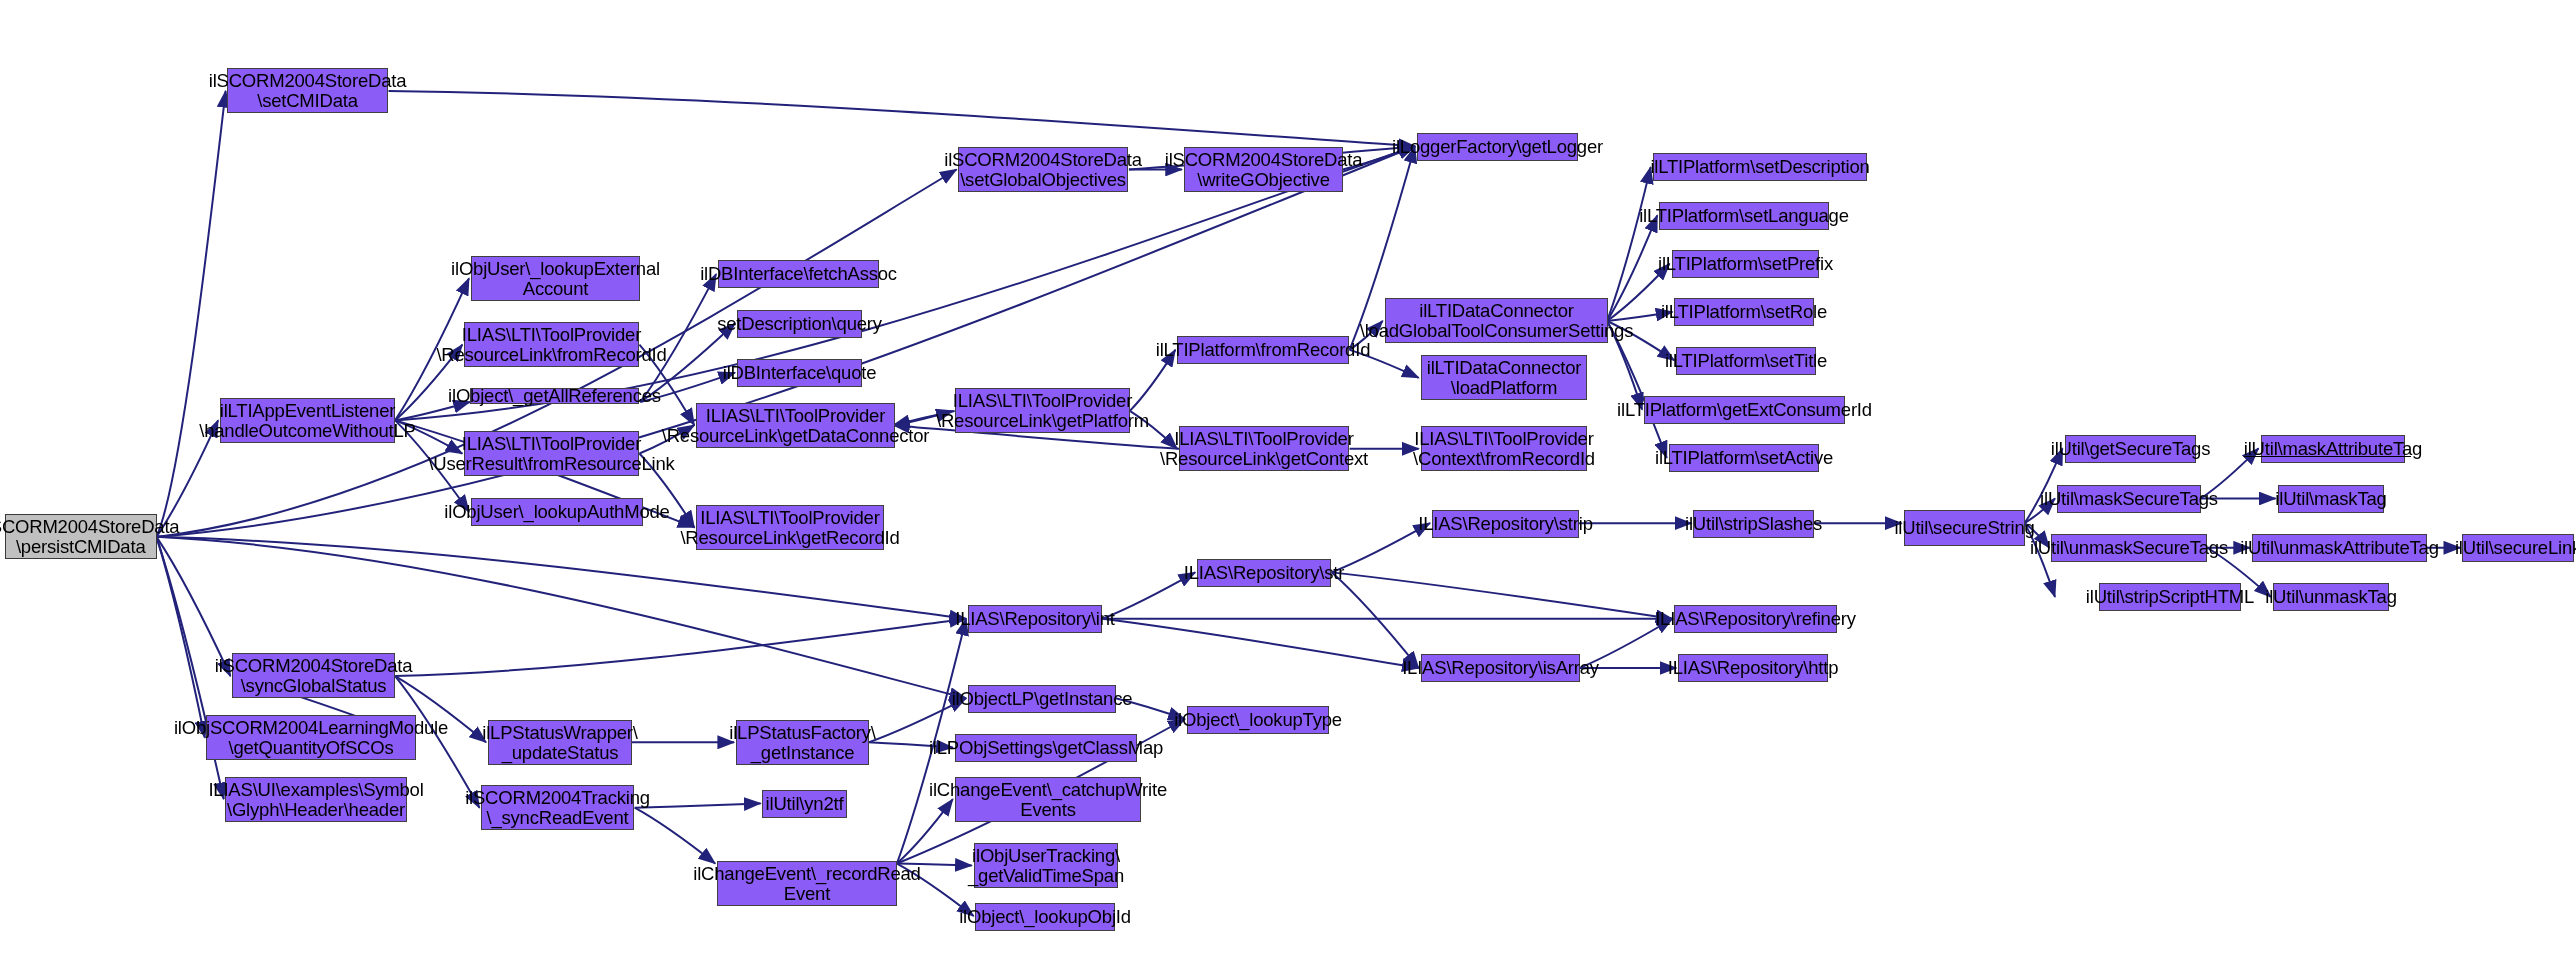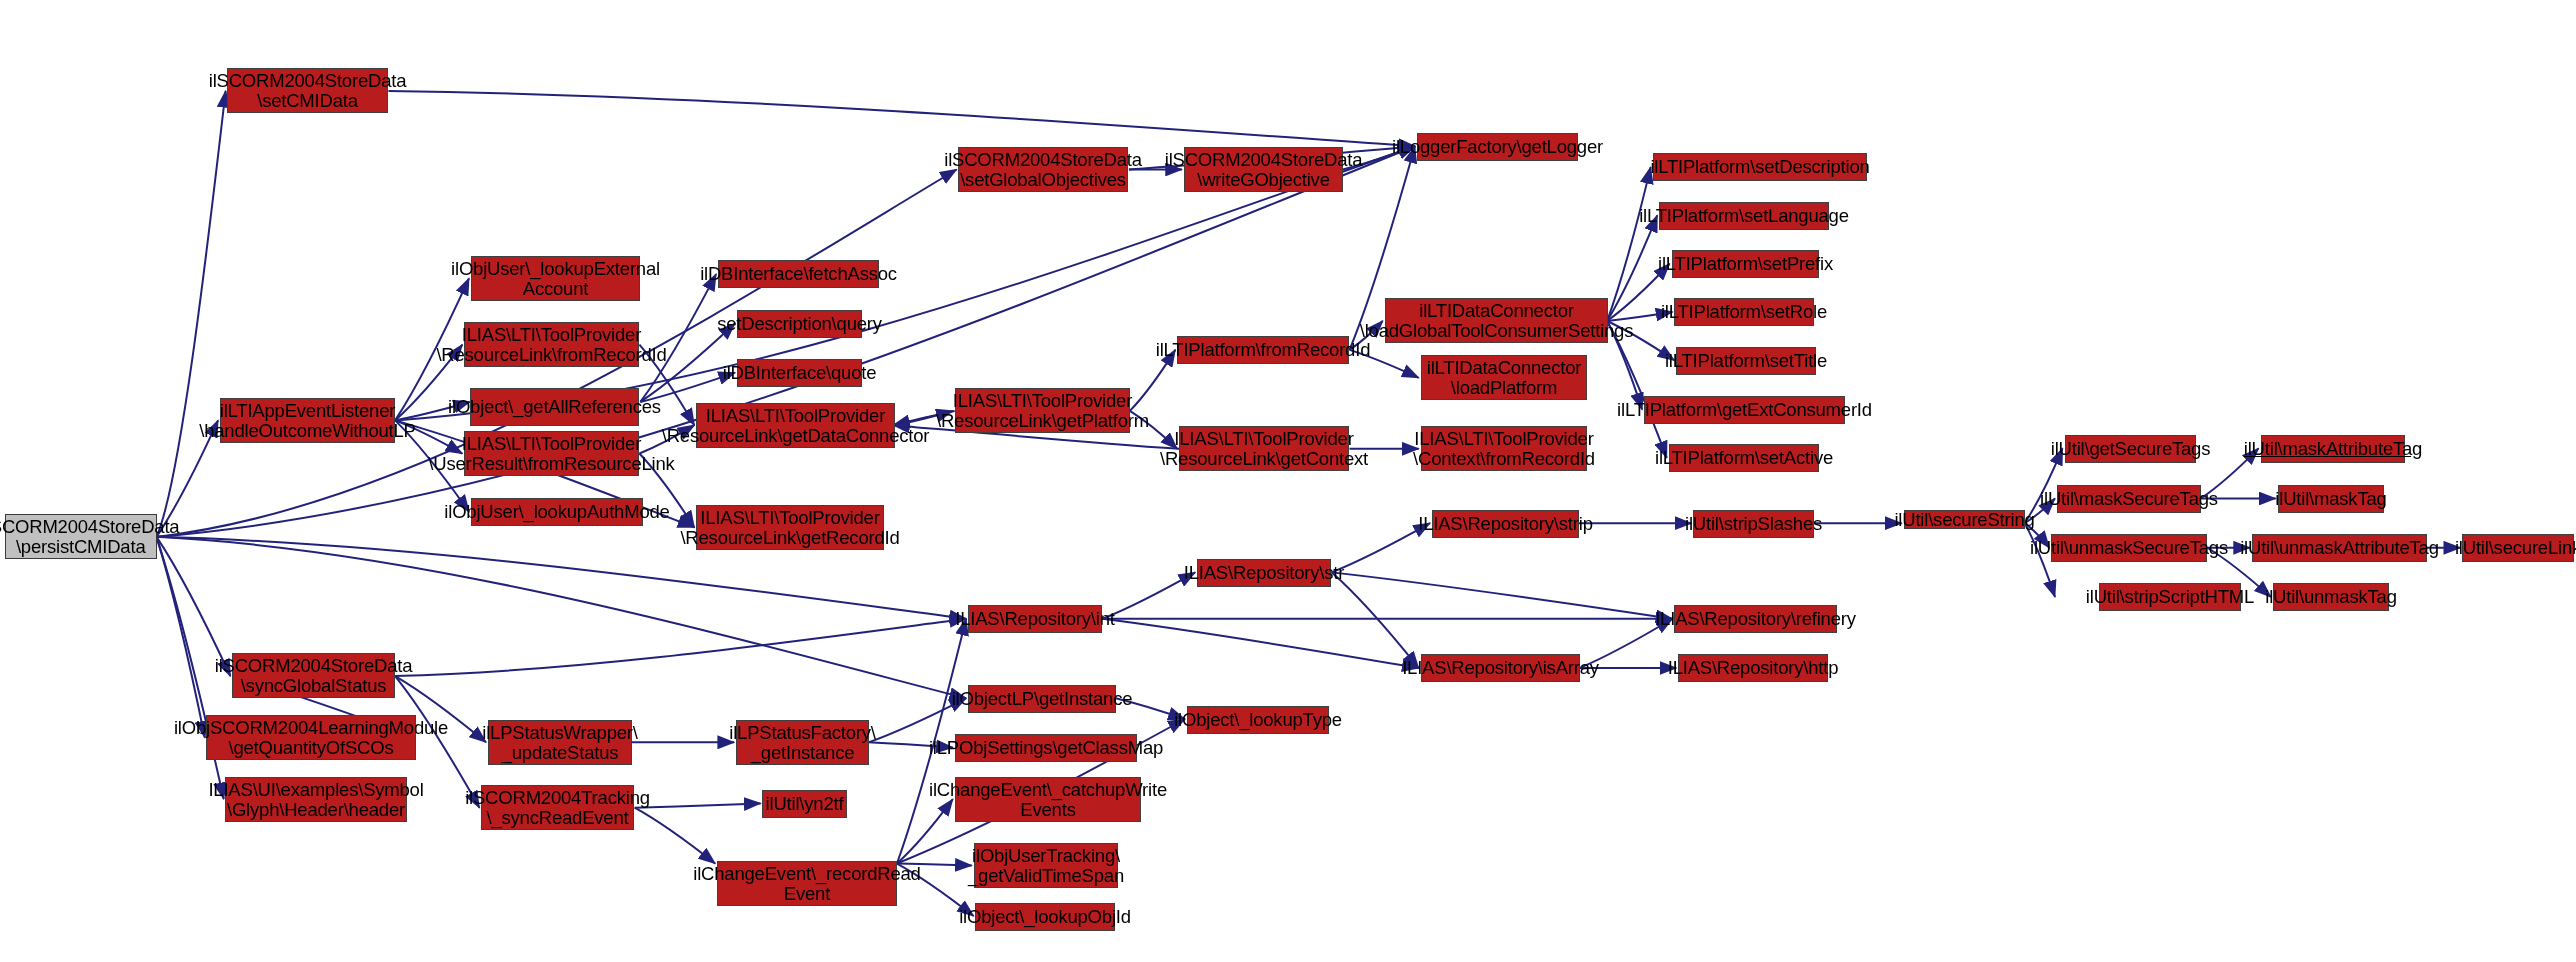--- a/index.html
+++ b/index.html
@@ -19,21 +19,21 @@
     position: absolute;
     left: 0; top: 0;
     width: 2576px;
     height: 962px;
     pointer-events: none;
   }
   .node {
     position: absolute;
     box-sizing: border-box;
     border: 1.5px solid #404040;
-    background: #b91c1c;
+    background: #8b5cf6;
     color: #000000;
     font-size: 18.5px;
     line-height: 1.06;
     display: flex;
     align-items: center;
     justify-content: center;
     text-align: center;
     letter-spacing: -0.2px;
     white-space: pre-line;
     padding: 0 4.7px;
@@ -142,21 +142,21 @@
 \setGlobalObjectives</div>
       <div class="node" style="left: 1184px; top: 147px; width: 159px; height: 45px;">ilSCORM2004StoreData
 \writeGObjective</div>
       <div class="node" style="left: 1417px; top: 133px; width: 161px; height: 27.5px;">ilLoggerFactory\getLogger</div>
       <div class="node" style="left: 220px; top: 398px; width: 175px; height: 45px;">ilLTIAppEventListener
 \handleOutcomeWithoutLP</div>
       <div class="node" style="left: 471px; top: 256px; width: 169px; height: 45px;">ilObjUser\_lookupExternal
 Account</div>
       <div class="node" style="left: 464px; top: 322px; width: 175px; height: 45px;">ILIAS\LTI\ToolProvider
 \ResourceLink\fromRecordId</div>
-      <div class="node" style="left: 470px; top: 388px; width: 169px; height: 38px;">ilObject\_getAllReferences</div>
+      <div class="node" style="left: 470px; top: 388px; width: 169px; height: 16px;">ilObject\_getAllReferences</div>
       <div class="node" style="left: 464px; top: 431px; width: 175px; height: 45px;">ILIAS\LTI\ToolProvider
 \UserResult\fromResourceLink</div>
       <div class="node" style="left: 471px; top: 498px; width: 172px; height: 27.5px;">ilObjUser\_lookupAuthMode</div>
       <div class="node" style="left: 718px; top: 260px; width: 161px; height: 27.5px;">ilDBInterface\fetchAssoc</div>
       <div class="node" style="left: 737px; top: 310px; width: 125px; height: 27.5px;">setDescription\query</div>
       <div class="node" style="left: 737px; top: 359px; width: 125px; height: 27.5px;">ilDBInterface\quote</div>
       <div class="node" style="left: 696px; top: 403px; width: 199px; height: 45px;">ILIAS\LTI\ToolProvider
 \ResourceLink\getDataConnector</div>
       <div class="node" style="left: 696px; top: 505px; width: 188px; height: 45px;">ILIAS\LTI\ToolProvider
 \ResourceLink\getRecordId</div>
@@ -178,21 +178,21 @@
       <div class="node" style="left: 1676px; top: 347px; width: 140px; height: 27.5px;">ilLTIPlatform\setTitle</div>
       <div class="node" style="left: 1644px; top: 396px; width: 201px; height: 27.5px;">ilLTIPlatform\getExtConsumerId</div>
       <div class="node" style="left: 1669px; top: 444px; width: 150px; height: 27.5px;">ilLTIPlatform\setActive</div>
       <div class="node" style="left: 1432px; top: 510px; width: 147px; height: 27.5px;">ILIAS\Repository\strip</div>
       <div class="node" style="left: 1197px; top: 559px; width: 134px; height: 27.5px;">ILIAS\Repository\str</div>
       <div class="node" style="left: 968px; top: 605px; width: 134px; height: 27.5px;">ILIAS\Repository\int</div>
       <div class="node" style="left: 1421px; top: 654px; width: 159px; height: 27.5px;">ILIAS\Repository\isArray</div>
       <div class="node" style="left: 1674px; top: 605px; width: 163px; height: 27.5px;">ILIAS\Repository\refinery</div>
       <div class="node" style="left: 1678px; top: 654px; width: 150px; height: 27.5px;">ILIAS\Repository\http</div>
       <div class="node" style="left: 1693px; top: 510px; width: 121px; height: 27.5px;">ilUtil\stripSlashes</div>
-      <div class="node" style="left: 1904px; top: 510px; width: 121px; height: 19px;">ilUtil\secureString</div>
+      <div class="node" style="left: 1904px; top: 510px; width: 121px; height: 36px;">ilUtil\secureString</div>
       <div class="node" style="left: 2065px; top: 435px; width: 131px; height: 27.5px;">ilUtil\getSecureTags</div>
       <div class="node" style="left: 2057px; top: 485px; width: 144px; height: 27.5px;">ilUtil\maskSecureTags</div>
       <div class="node" style="left: 2051px; top: 534px; width: 156px; height: 27.5px;">ilUtil\unmaskSecureTags</div>
       <div class="node" style="left: 2057px; top: 583px; width: 142px; height: 27.5px; margin-left: 42px;">ilUtil\stripScriptHTML</div>
       <div class="node" style="left: 2261px; top: 435px; width: 144px; height: 27.5px; text-decoration: underline;">ilUtil\maskAttributeTag</div>
       <div class="node" style="left: 2278px; top: 485px; width: 106px; height: 27.5px;">ilUtil\maskTag</div>
       <div class="node" style="left: 2252px; top: 534px; width: 175px; height: 27.5px;">ilUtil\unmaskAttributeTag</div>
       <div class="node" style="left: 2273px; top: 583px; width: 116px; height: 27.5px;">ilUtil\unmaskTag</div>
       <div class="node" style="left: 2462px; top: 534px; width: 112px; height: 27.5px;">ilUtil\secureLink</div>
       <div class="node" style="left: 232px; top: 653px; width: 163px; height: 45px;">ilSCORM2004StoreData

